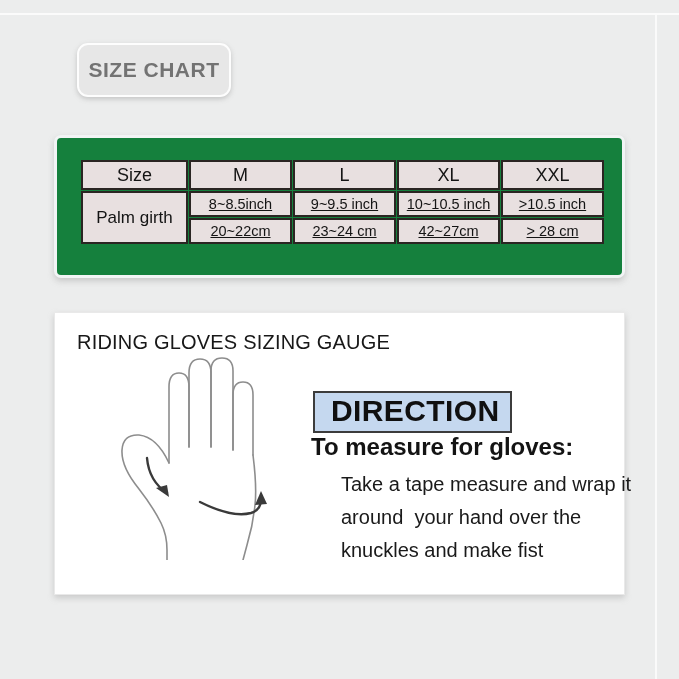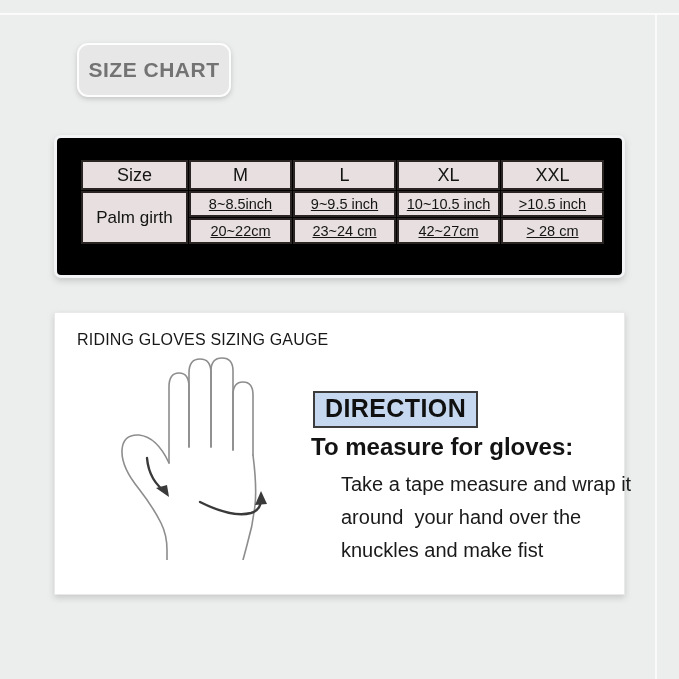--- a/index.html
+++ b/index.html
@@ -57,21 +57,21 @@
     white-space: nowrap;
   }
 
   
   .table-panel {
     position: absolute;
     left: 54px;
     top: 135px;
     width: 571px;
     height: 143px;
-    background: #000000;
+    background: #15803d;
     border: 3px solid #f2f4f5;
     border-radius: 7px;
     box-shadow: 0 3px 6px rgba(140,140,140,0.38);
     box-sizing: border-box;
   }
   .size-table {
     position: absolute;
     left: 23px;
     top: 21px;
     border-collapse: separate;
@@ -117,46 +117,47 @@
     height: 283px;
     background: #ffffff;
     border: 1px solid #e9e9e9;
     box-shadow: 0 3px 6px rgba(150,150,150,0.40);
     box-sizing: border-box;
   }
   .gauge-title {
     position: absolute;
     left: 22px;
     top: 18px;
-    font-size: 16px;
+    font-size: 20px;
     color: #181818;
     letter-spacing: 0.2px;
     white-space: nowrap;
   }
 
   .hand-figure {
     position: absolute;
     left: 62px;
     top: 42px;
   }
 
   .direction-box {
     position: absolute;
     left: 258px;
     top: 78px;
     background: #c5d8ef;
     border: 2px solid #3c3c3c;
     padding: 1px 10px 3px 10px;
   }
   .direction-label {
-    font-size: 25px;
+    font-size: 30px;
     font-weight: bold;
     color: #101010;
     letter-spacing: 0.4px;
     white-space: nowrap;
+    margin-left: 6px;
   }
 
   .measure-heading {
     position: absolute;
     left: 256px;
     top: 120px;
     font-size: 24px;
     font-weight: bold;
     color: #131313;
     white-space: nowrap;

